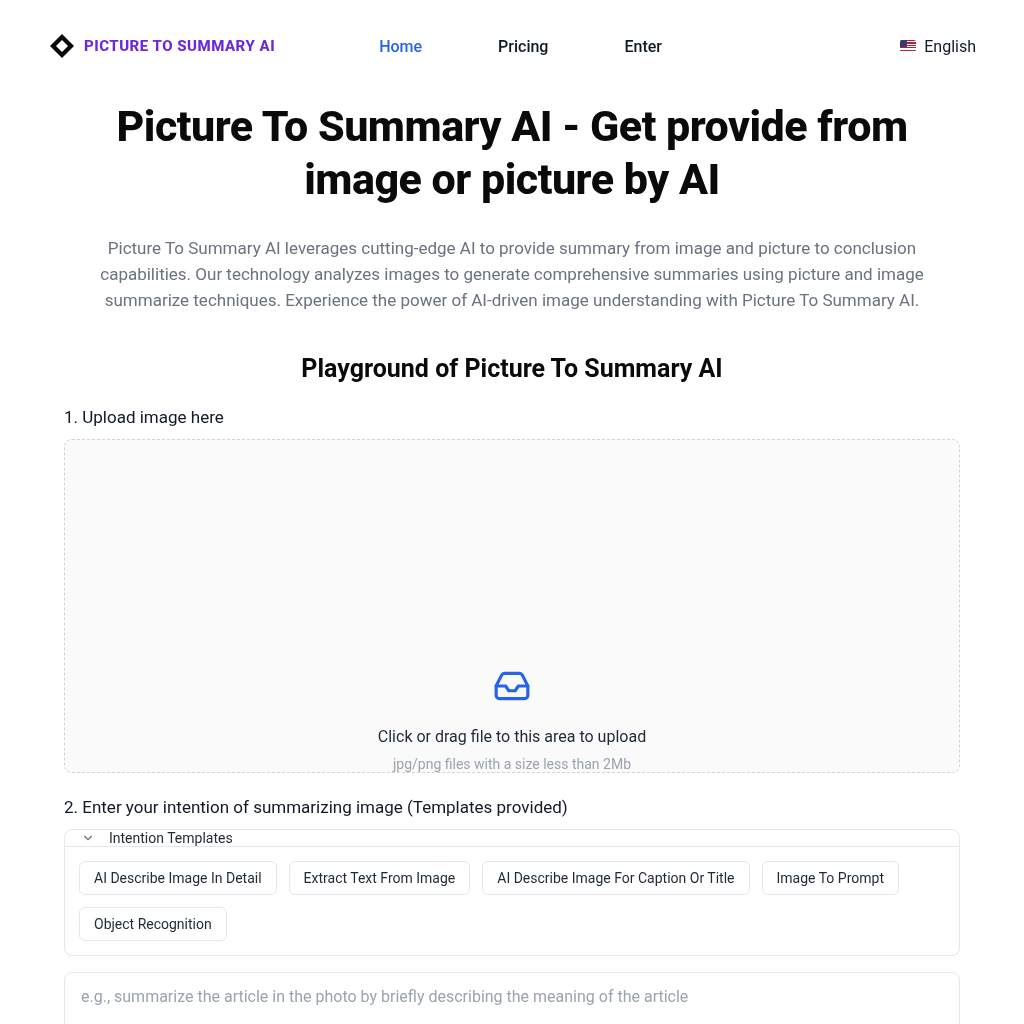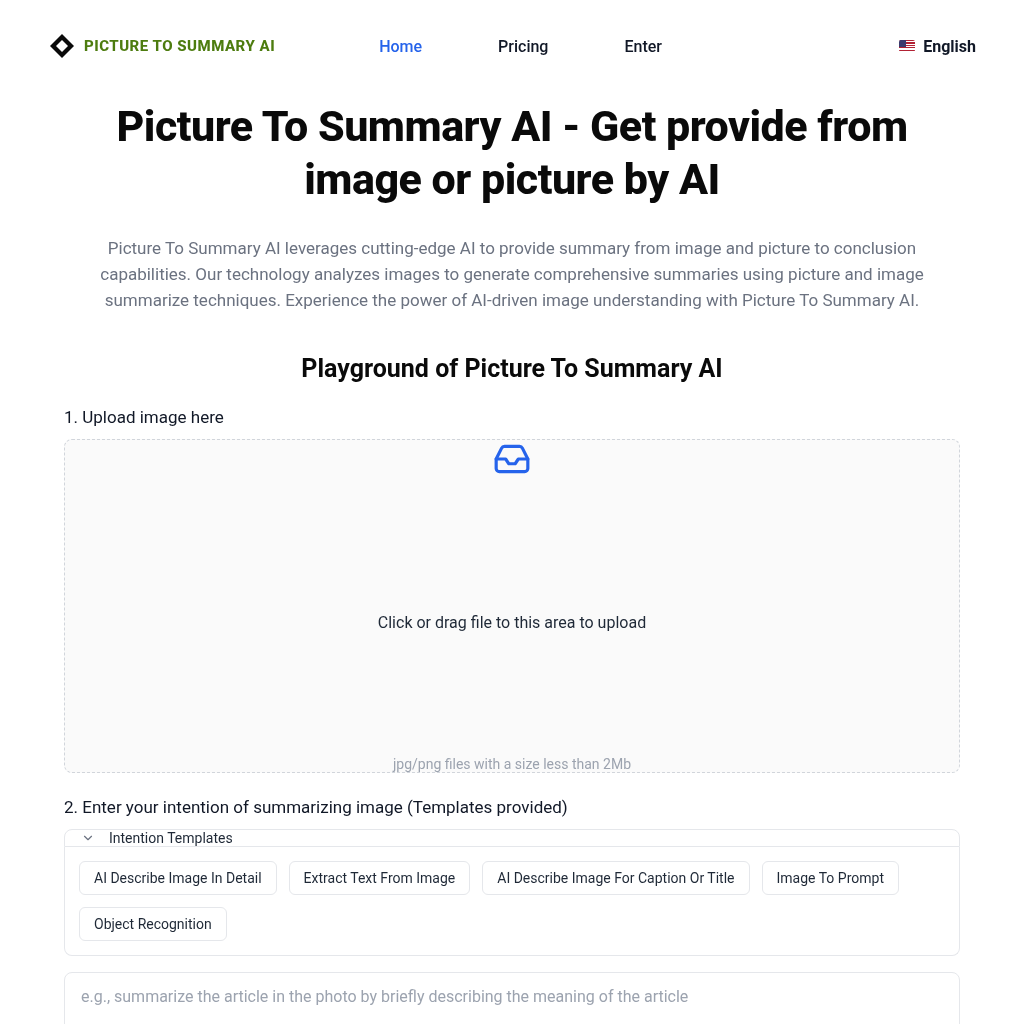--- a/index.html
+++ b/index.html
@@ -32,21 +32,21 @@
       position: relative;
       display: flex;
       align-items: center;
       justify-content: center;
     }
     .logo-text {
       font-weight: 800;
       font-size: 15px;
       letter-spacing: 0.5px;
       text-transform: uppercase;
-      color: #4d7c0f;
+      color: #6d28d9;
     }
     .nav {
       display: flex;
       gap: 76px;
       margin-left: 80px;
     }
     .nav a {
       font-size: 16px;
       font-weight: 500;
       color: #111827;
@@ -55,21 +55,21 @@
     }
     .nav a.active {
       color: #2563eb;
     }
     .lang {
       margin-left: auto;
       display: flex;
       align-items: center;
       gap: 8px;
       font-size: 16px;
-      font-weight: 700;
+      font-weight: 400;
       cursor: pointer;
     }
     .flag {
       width: 16px;
       height: 12px;
       border-radius: 2px;
       background: linear-gradient(to bottom, #b22234 0%, #b22234 10%, #fff 10%, #fff 20%, #b22234 20%, #b22234 30%, #fff 30%, #fff 40%, #b22234 40%, #b22234 50%, #fff 50%, #fff 60%, #b22234 60%, #b22234 70%, #fff 70%, #fff 80%, #b22234 80%, #b22234 90%, #fff 90%);
       position: relative;
       overflow: hidden;
     }
@@ -116,21 +116,21 @@
       margin-bottom: 12px;
     }
     .upload-box {
       border: 1px dashed #d1d5db;
       border-radius: 8px;
       background: #fafafa;
       height: 334px;
       display: flex;
       flex-direction: column;
       align-items: center;
-      justify-content: space-between;
+      justify-content: flex-end;
       cursor: pointer;
     }
     .upload-icon {
       width: 38px;
       height: 38px;
       color: #2563eb;
       margin-bottom: 22px;
     }
     .upload-main-text {
       font-size: 16px;

